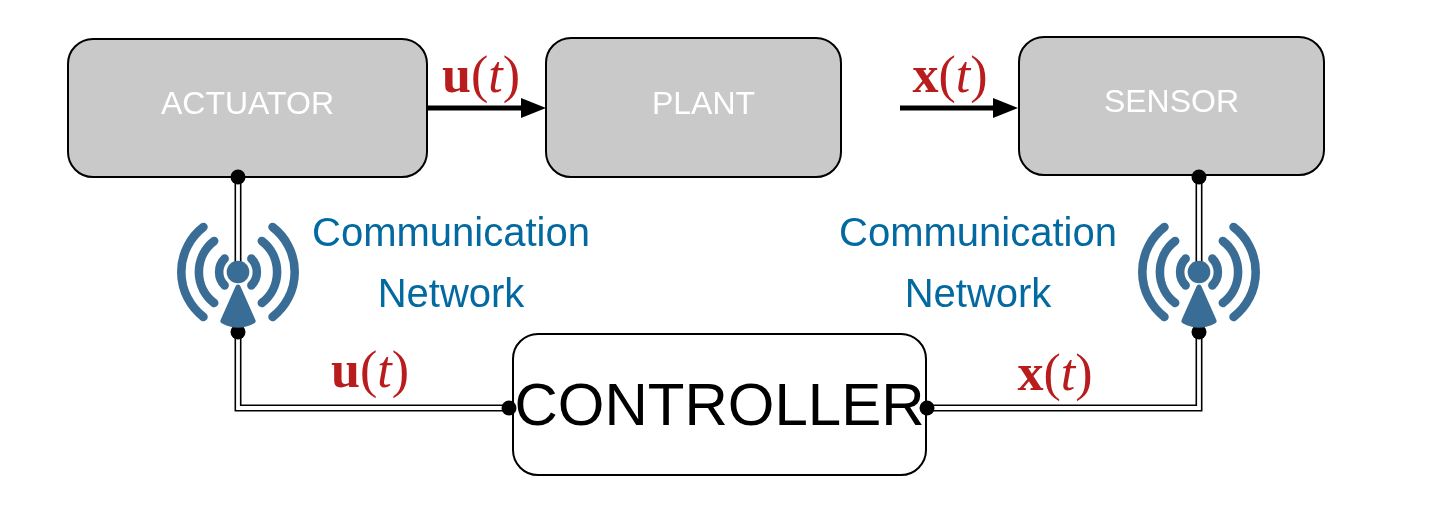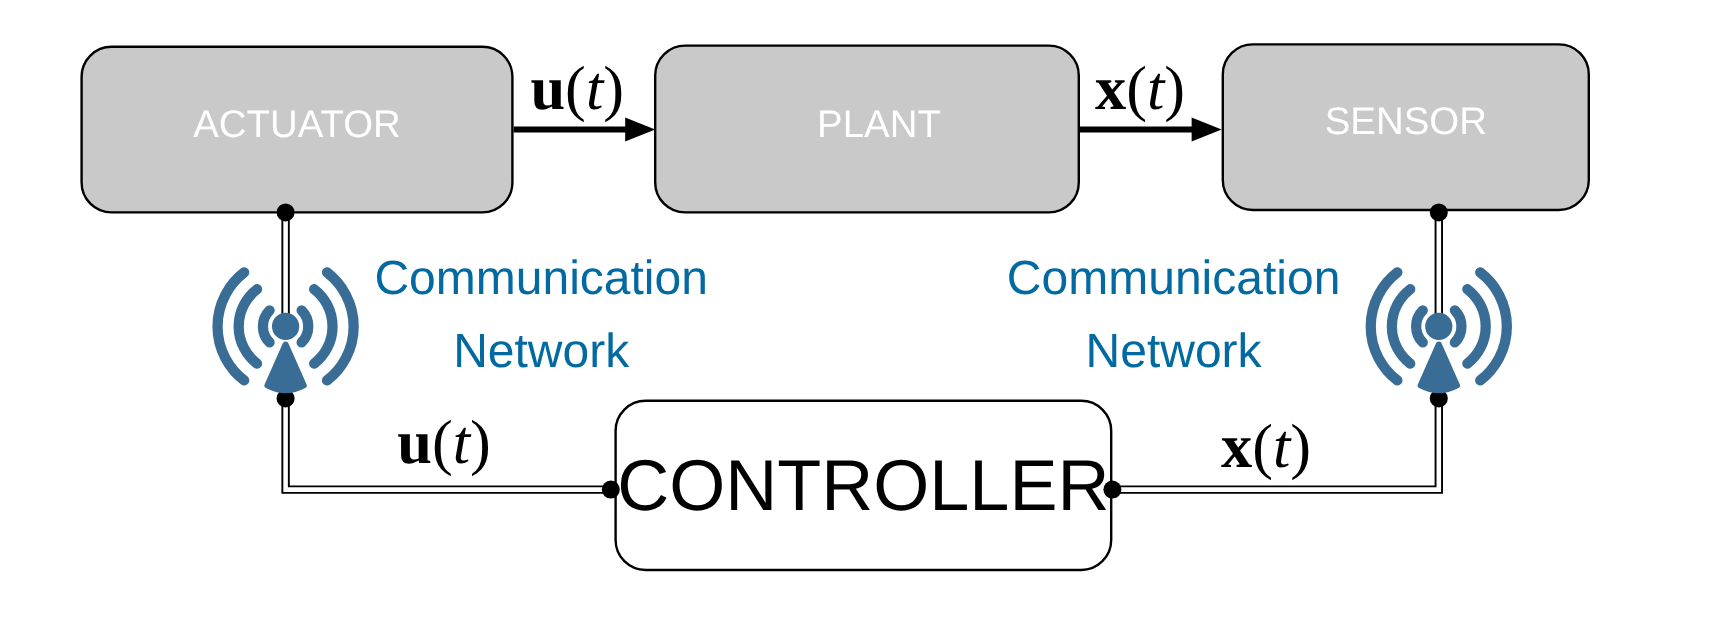--- a/index.html
+++ b/index.html
@@ -31,21 +31,21 @@
     font-size:32px;
     padding-bottom:9px;
   }
   .block-white{
     background:var(--controller-fill);
     color:var(--controller-text);
     font-size:60px;
     border-width:2px;
   }
   #block-actuator{left:67px;top:38px;width:361px;height:140px;}
-  #block-plant{left:545px;top:37px;width:355px;height:141px;padding-left:20px;}
+  #block-plant{left:545px;top:37px;width:297px;height:141px;padding-left:20px;}
   #block-sensor{left:1018px;top:36px;width:307px;height:140px;}
   #block-controller{left:512px;top:333px;width:415px;height:143px;}
 
   svg.overlay{
     position:absolute;left:0;top:0;
     pointer-events:none;
   }
   .arrow-line{stroke:var(--line-color);stroke-width:5;}
   .arrow-head{fill:var(--line-color);stroke:none;}
   .dl-outer{fill:none;stroke:var(--line-color);stroke-width:7;stroke-linejoin:miter;}
@@ -53,21 +53,21 @@
   .node{fill:var(--line-color);stroke:none;}
   .antenna{color:var(--antenna-color);}
   .ant-fill{fill:currentColor;stroke:none;}
   .ant-cone{fill:currentColor;stroke:currentColor;stroke-width:4;stroke-linejoin:round;}
   .ant-arc{fill:none;stroke:currentColor;stroke-width:6.8;stroke-linecap:round;}
 
   .math-label{
     position:absolute;
     font-family:"Liberation Serif","DejaVu Serif",serif;
     font-size:52px;line-height:52px;
-    color:#000000;
+    color:#b91c1c;
     transform:translateX(-50%);
     white-space:nowrap;
   }
   .math-label .vec{font-weight:700;font-style:normal;}
   .math-label .var{font-style:italic;}
   #lbl-u-top{left:481px;top:49px;}
   #lbl-x-top{left:950px;top:49px;}
   #lbl-u-bottom{left:370px;top:344px;}
   #lbl-x-bottom{left:1055px;top:347px;}
 

